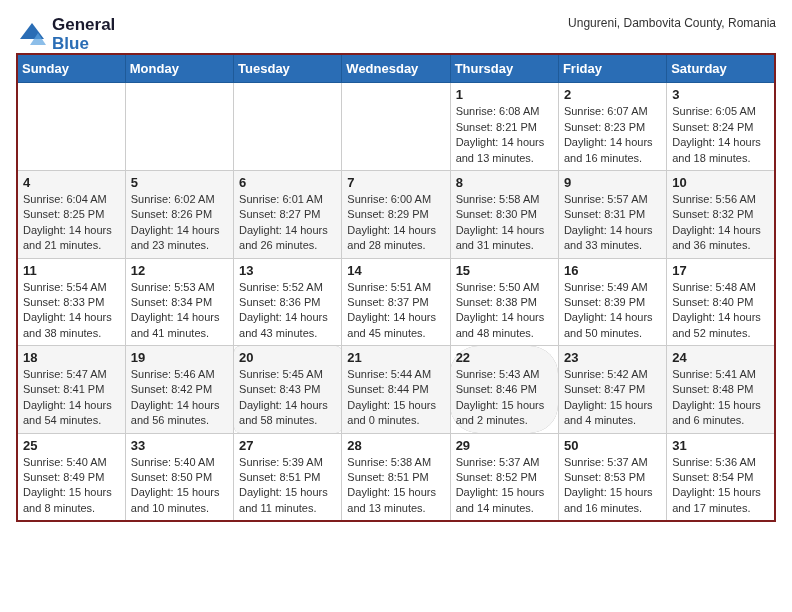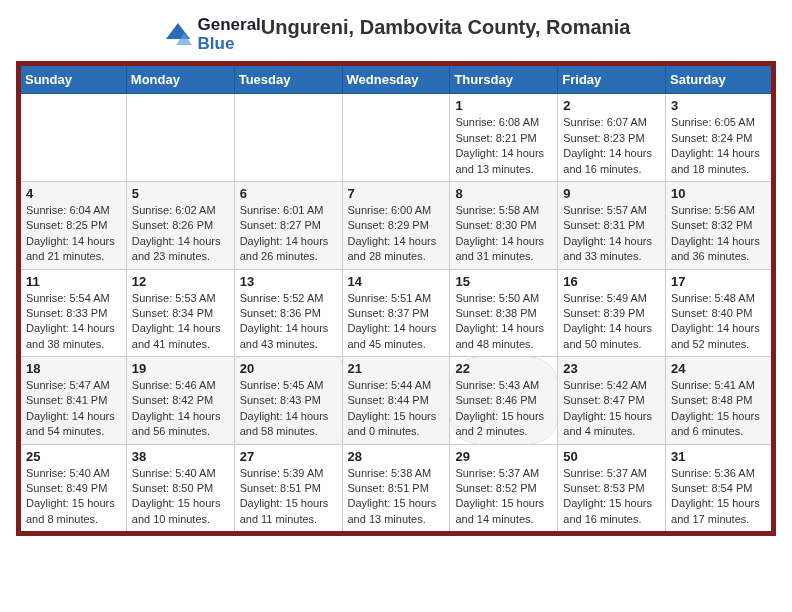--- a/index.html
+++ b/index.html
@@ -5,46 +5,44 @@
     * { box-sizing: border-box; margin: 0; padding: 0; }
     body {
       font-family: Arial, sans-serif;
       background: #fff;
       width: 792px;
       min-height: 612px;
       padding: 16px;
     }
     .header {
       display: flex;
-      justify-content: center;
+      justify-content: space-between;
       align-items: flex-start;
-      margin-bottom: 8px;
     }
     .logo {
       display: flex;
       flex-direction: column;
       align-items: flex-start;
     }
     .title-area {
       text-align: right;
     }
     .month-title {
       font-size: 36px;
       font-weight: bold;
       color: #1a1a2e;
     }
     .location-title {
-      font-size: 20px;
+      font-size: 12px;
       color: #333;
-      font-weight: bold;
     }
     .calendar {
       width: 100%;
       border-collapse: collapse;
-      border: 5px solid #7f1d1d;
+      border: 2px solid #7f1d1d;
     }
     .calendar th {
       background: #2a6db5;
       color: #fff;
       font-size: 13px;
       font-weight: bold;
       padding: 6px 4px;
       text-align: left;
       border: 1px solid #1e5a99;
     }
@@ -226,21 +224,21 @@
           <div class="day-num">24</div>
           <div class="day-info">Sunrise: 5:41 AM<br>Sunset: 8:48 PM<br>Daylight: 15 hours<br>and 6 minutes.</div>
         </td>
       </tr>
       <tr>
         <td>
           <div class="day-num">25</div>
           <div class="day-info">Sunrise: 5:40 AM<br>Sunset: 8:49 PM<br>Daylight: 15 hours<br>and 8 minutes.</div>
         </td>
         <td>
-          <div class="day-num">38</div>
+          <div class="day-num">33</div>
           <div class="day-info">Sunrise: 5:40 AM<br>Sunset: 8:50 PM<br>Daylight: 15 hours<br>and 10 minutes.</div>
         </td>
         <td>
           <div class="day-num">27</div>
           <div class="day-info">Sunrise: 5:39 AM<br>Sunset: 8:51 PM<br>Daylight: 15 hours<br>and 11 minutes.</div>
         </td>
         <td>
           <div class="day-num">28</div>
           <div class="day-info">Sunrise: 5:38 AM<br>Sunset: 8:51 PM<br>Daylight: 15 hours<br>and 13 minutes.</div>
         </td>

